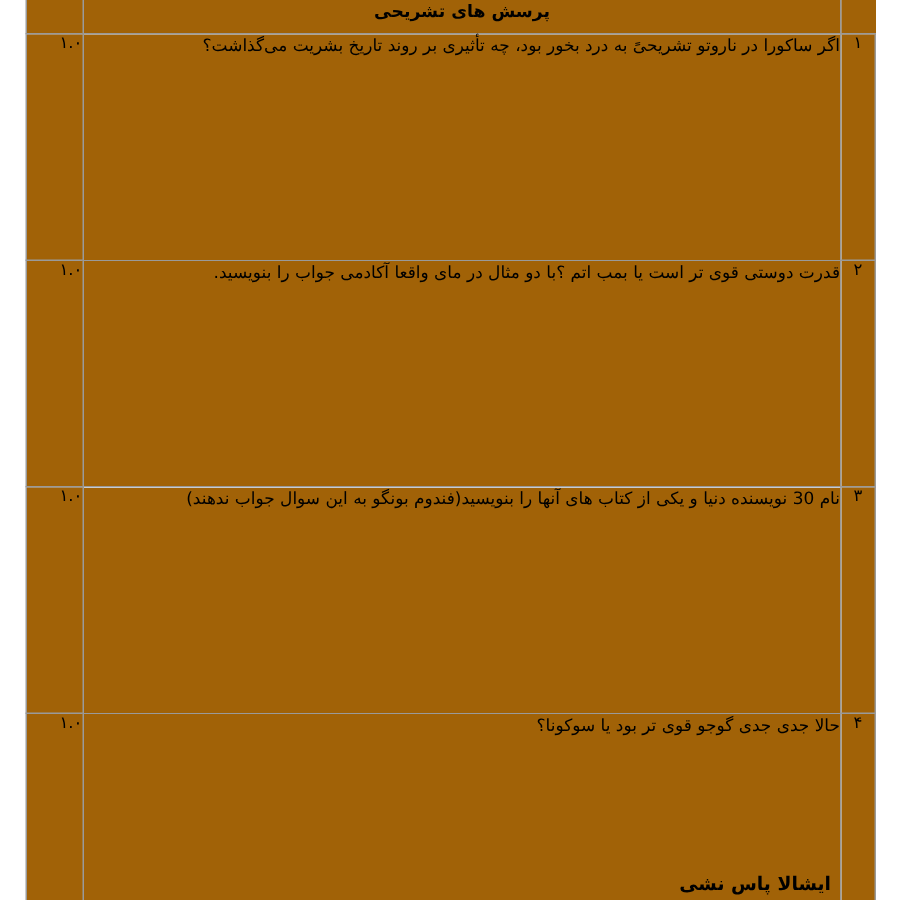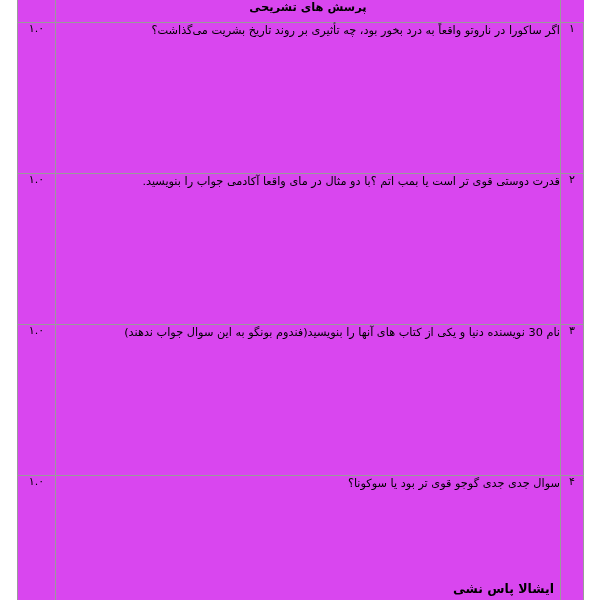--- a/index.html
+++ b/index.html
@@ -31,21 +31,21 @@
     border-collapse: collapse;
     table-layout: fixed;
     direction: rtl;
   }
   .exam-table td,
   .exam-table th {
     border: 1px solid #9a9a9a;
     border-top: none;
     padding: 0;
     vertical-align: top;
-    background: #d946ef;
+    background: #a16207;
   }
 
   
   col.c-num   { width: 23px; }
   col.c-q     { width: 505px; }
   col.c-score { width: 38px; }
 
   
   .hdr-num,
   .hdr-score {
@@ -72,21 +72,20 @@
     line-height: 1;
   }
   .row-q {
     text-align: right;
     font-size: 11.3px;
     line-height: 1.45;
     padding: 13px 6px 0 6px;
     position: relative;
   }
   .row-score {
-    text-align: center;
     font-size: 11px;
     padding-top: 15px;
     line-height: 1;
   }
 
   .r1 td { height: 150px; }
   .r2 td { height: 150px; }
   .r3 td { height: 150px; }
   .r4 td { height: 128px; }
 
@@ -123,21 +122,21 @@
         <td class="hdr-num"></td>
         <td class="hdr-title">
           <span>پرسش های تشریحی</span>
         </td>
         <td class="hdr-score"></td>
       </tr>
 
       <tr class="r1">
         <td class="row-num">۱</td>
         <td class="row-q">
-          <span class="q-text">اگر ساکورا در ناروتو واقعاً به درد بخور بود، چه تأثیری بر روند تاریخ بشریت می‌گذاشت؟</span>
+          <span class="q-text">اگر ساکورا در ناروتو تشریحیً به درد بخور بود، چه تأثیری بر روند تاریخ بشریت می‌گذاشت؟</span>
         </td>
         <td class="row-score">۱.۰</td>
       </tr>
 
       <tr class="r2">
         <td class="row-num">۲</td>
         <td class="row-q">
           <span class="q-text">قدرت دوستی قوی تر است یا بمب اتم ؟با دو مثال در مای واقعا آکادمی جواب را بنویسید.</span>
         </td>
         <td class="row-score">۱.۰</td>
@@ -147,21 +146,21 @@
         <td class="row-num">۳</td>
         <td class="row-q">
           <span class="q-text">نام 30 نویسنده دنیا و یکی از کتاب های آنها را بنویسید(فندوم بونگو به این سوال جواب ندهند)</span>
         </td>
         <td class="row-score">۱.۰</td>
       </tr>
 
       <tr class="r4">
         <td class="row-num">۴</td>
         <td class="row-q">
-          <span class="q-text">سوال جدی جدی گوجو قوی تر بود یا سوکونا؟</span>
+          <span class="q-text">حالا جدی جدی گوجو قوی تر بود یا سوکونا؟</span>
           <span class="footer-note">ایشالا پاس نشی</span>
         </td>
         <td class="row-score">۱.۰</td>
       </tr>
 
     </tbody>
   </table>
 
 </div>
 

